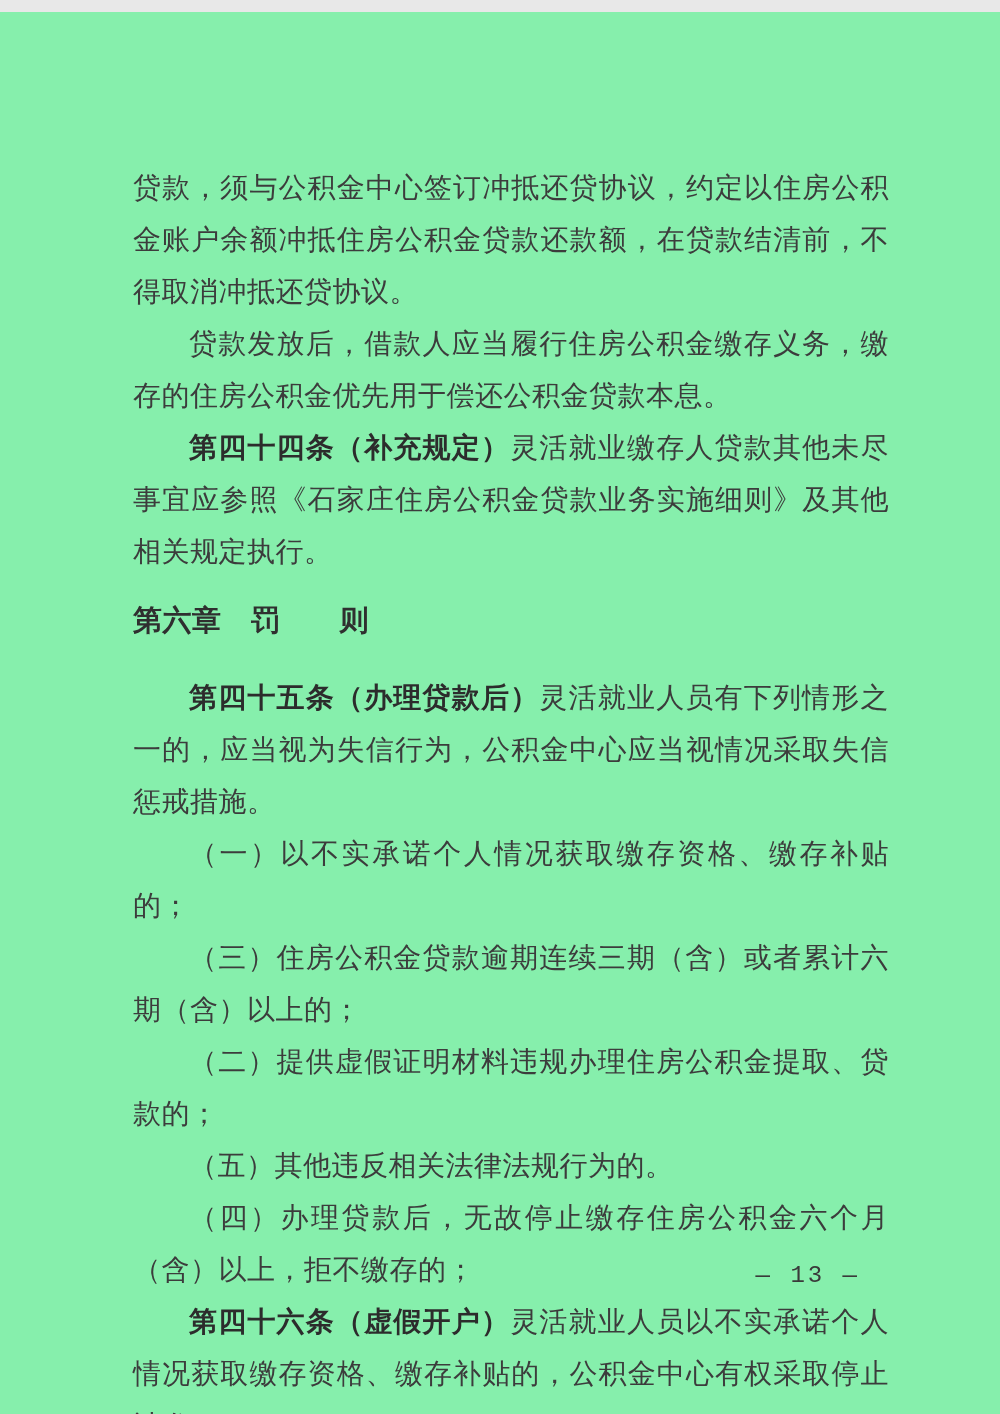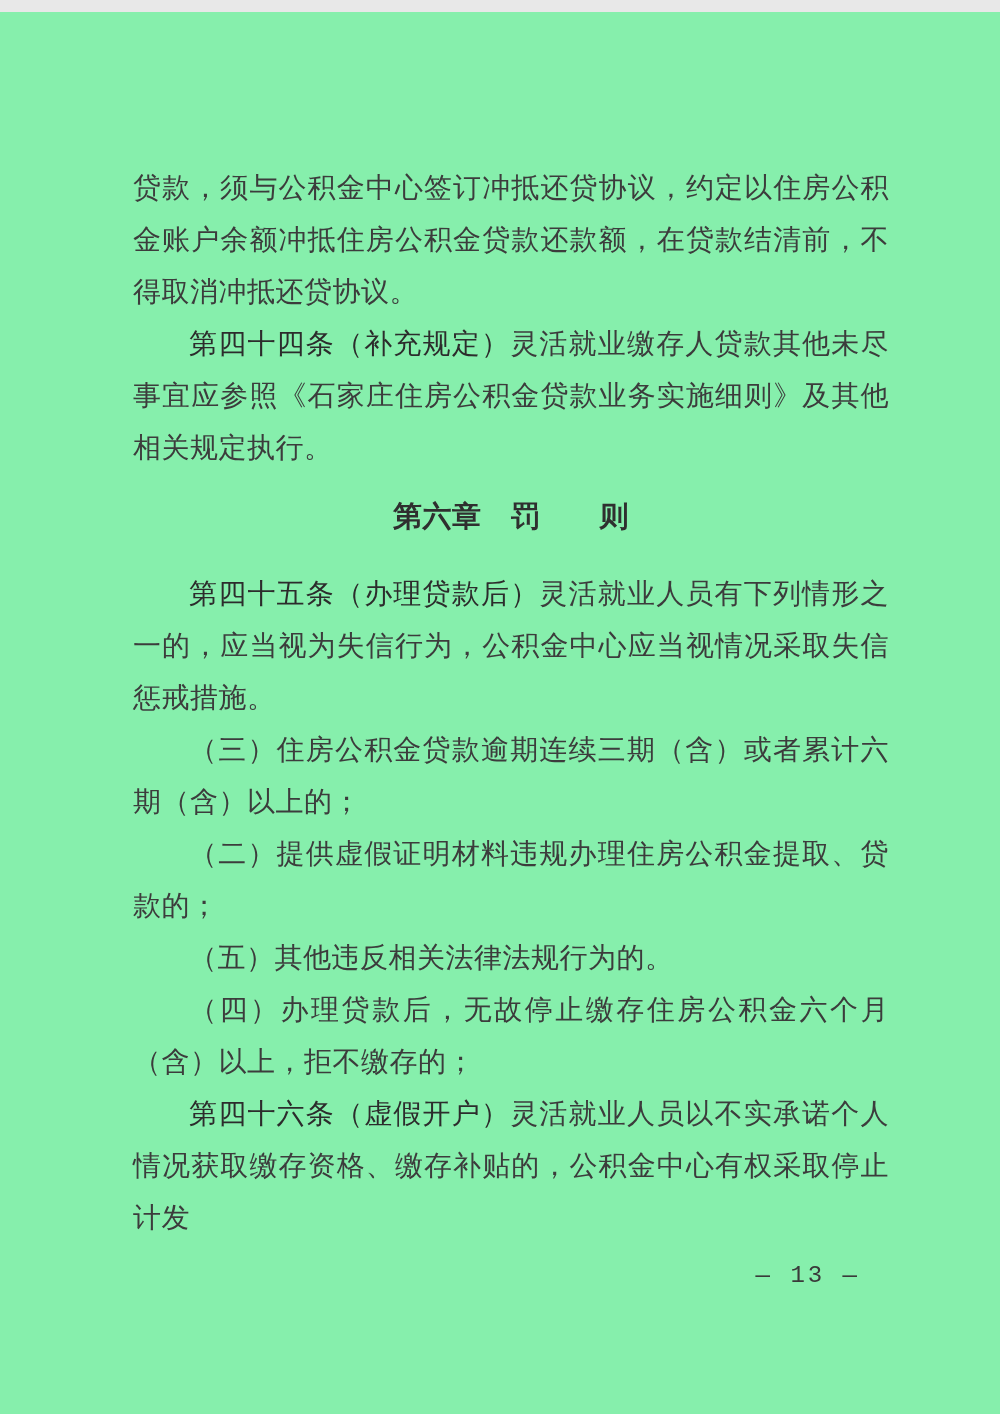--- a/index.html
+++ b/index.html
@@ -28,30 +28,29 @@
     letter-spacing: 0.5px;
   }
   .par {
     margin: 0;
     text-indent: 2em;
   }
   .par.flush {
     text-indent: 0;
   }
   .lead {
-    font-weight: normal;
+    font-weight: bold;
     color: #2c2c2c;
   }
   .chapter {
     margin: 16px 0 26px 0;
     font-size: 29px;
     line-height: 52px;
     font-weight: bold;
     color: #2f2f2f;
-    text-align: center;
     text-indent: 0;
     white-space: pre;
     font-family: "DejaVu Sans", "Liberation Sans", sans-serif;
   }
   .pageno {
     position: absolute;
     right: 140px;
     top: 1248px;
     font-size: 24px;
     line-height: 32px;
@@ -61,27 +60,29 @@
   }
 </style>
 </head>
 <body>
 
 <div class="page">
   <div class="content">
 
     <p class="par flush">贷款，须与公积金中心签订冲抵还贷协议，约定以住房公积金账户余额冲抵住房公积金贷款还款额，在贷款结清前，不得取消冲抵还贷协议。</p>
 
+    <p class="par">贷款发放后，借款人应当履行住房公积金缴存义务，缴存的住房公积金优先用于偿还公积金贷款本息。</p>
 
     <p class="par"><span class="lead">第四十四条（补充规定）</span><span>灵活就业缴存人贷款其他未尽事宜应参照《石家庄住房公积金贷款业务实施细则》及其他相关规定执行。</span></p>
 
     <h2 class="chapter">第六章　罚　　则</h2>
 
     <p class="par"><span class="lead">第四十五条（办理贷款后）</span><span>灵活就业人员有下列情形之一的，应当视为失信行为，公积金中心应当视情况采取失信惩戒措施。</span></p>
 
+    <p class="par">（一）以不实承诺个人情况获取缴存资格、缴存补贴的；</p>
 
     <p class="par">（三）住房公积金贷款逾期连续三期（含）或者累计六期（含）以上的；</p>
 
     <p class="par">（二）提供虚假证明材料违规办理住房公积金提取、贷款的；</p>
 
     <p class="par">（五）其他违反相关法律法规行为的。</p>
 
     <p class="par">（四）办理贷款后，无故停止缴存住房公积金六个月（含）以上，拒不缴存的；</p>
 
     <p class="par"><span class="lead">第四十六条（虚假开户）</span><span>灵活就业人员以不实承诺个人情况获取缴存资格、缴存补贴的，公积金中心有权采取停止计发</span></p>

